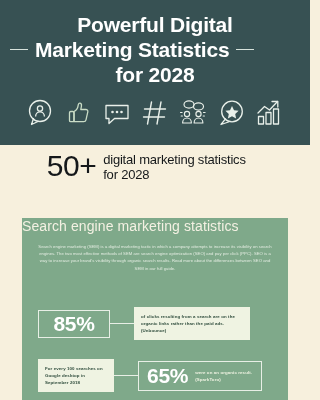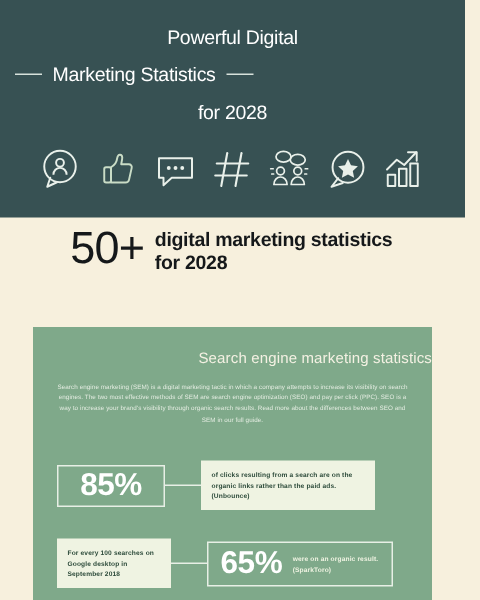--- a/index.html
+++ b/index.html
@@ -30,22 +30,22 @@
     height: 145px;
     background: #375153;
     box-sizing: border-box;
     padding: 12px 10px 0 10px;
   }
   .title-block {
     text-align: center;
     color: #FFFFFF;
   }
   .title-line {
-    font-size: 13px;
-    font-weight: 400;
+    font-size: 21px;
+    font-weight: 700;
     letter-spacing: -0.2px;
     line-height: 25px;
     white-space: nowrap;
   }
   .title-mid-wrap {
     display: flex;
     align-items: center;
     justify-content: flex-start;
     gap: 7px;
   }
@@ -81,42 +81,41 @@
     color: #15181A;
   }
   .headline-big {
     font-size: 30px;
     font-weight: 400;
     letter-spacing: -0.5px;
     line-height: 32px;
   }
   .headline-small {
     font-size: 13px;
-    font-weight: 700;
+    font-weight: 400;
     line-height: 15px;
     letter-spacing: -0.2px;
     max-width: 160px;
   }
 
   
   .panel {
     position: absolute;
     left: 22px;
     top: 218px;
     width: 266px;
     height: 182px;
     background: #7FA98A;
     box-sizing: border-box;
   }
   .panel-title {
-    text-align: right;
+    text-align: left;
     color: #F4F1E3;
-    font-size: 10px;
+    font-size: 14px;
     letter-spacing: 0.1px;
-    margin-top: 16px;
   }
   .panel-body {
     margin: 9px 14px 0 14px;
     color: #E4EDE2;
     font-size: 4.2px;
     line-height: 7.2px;
     text-align: center;
     letter-spacing: 0.05px;
   }
 

